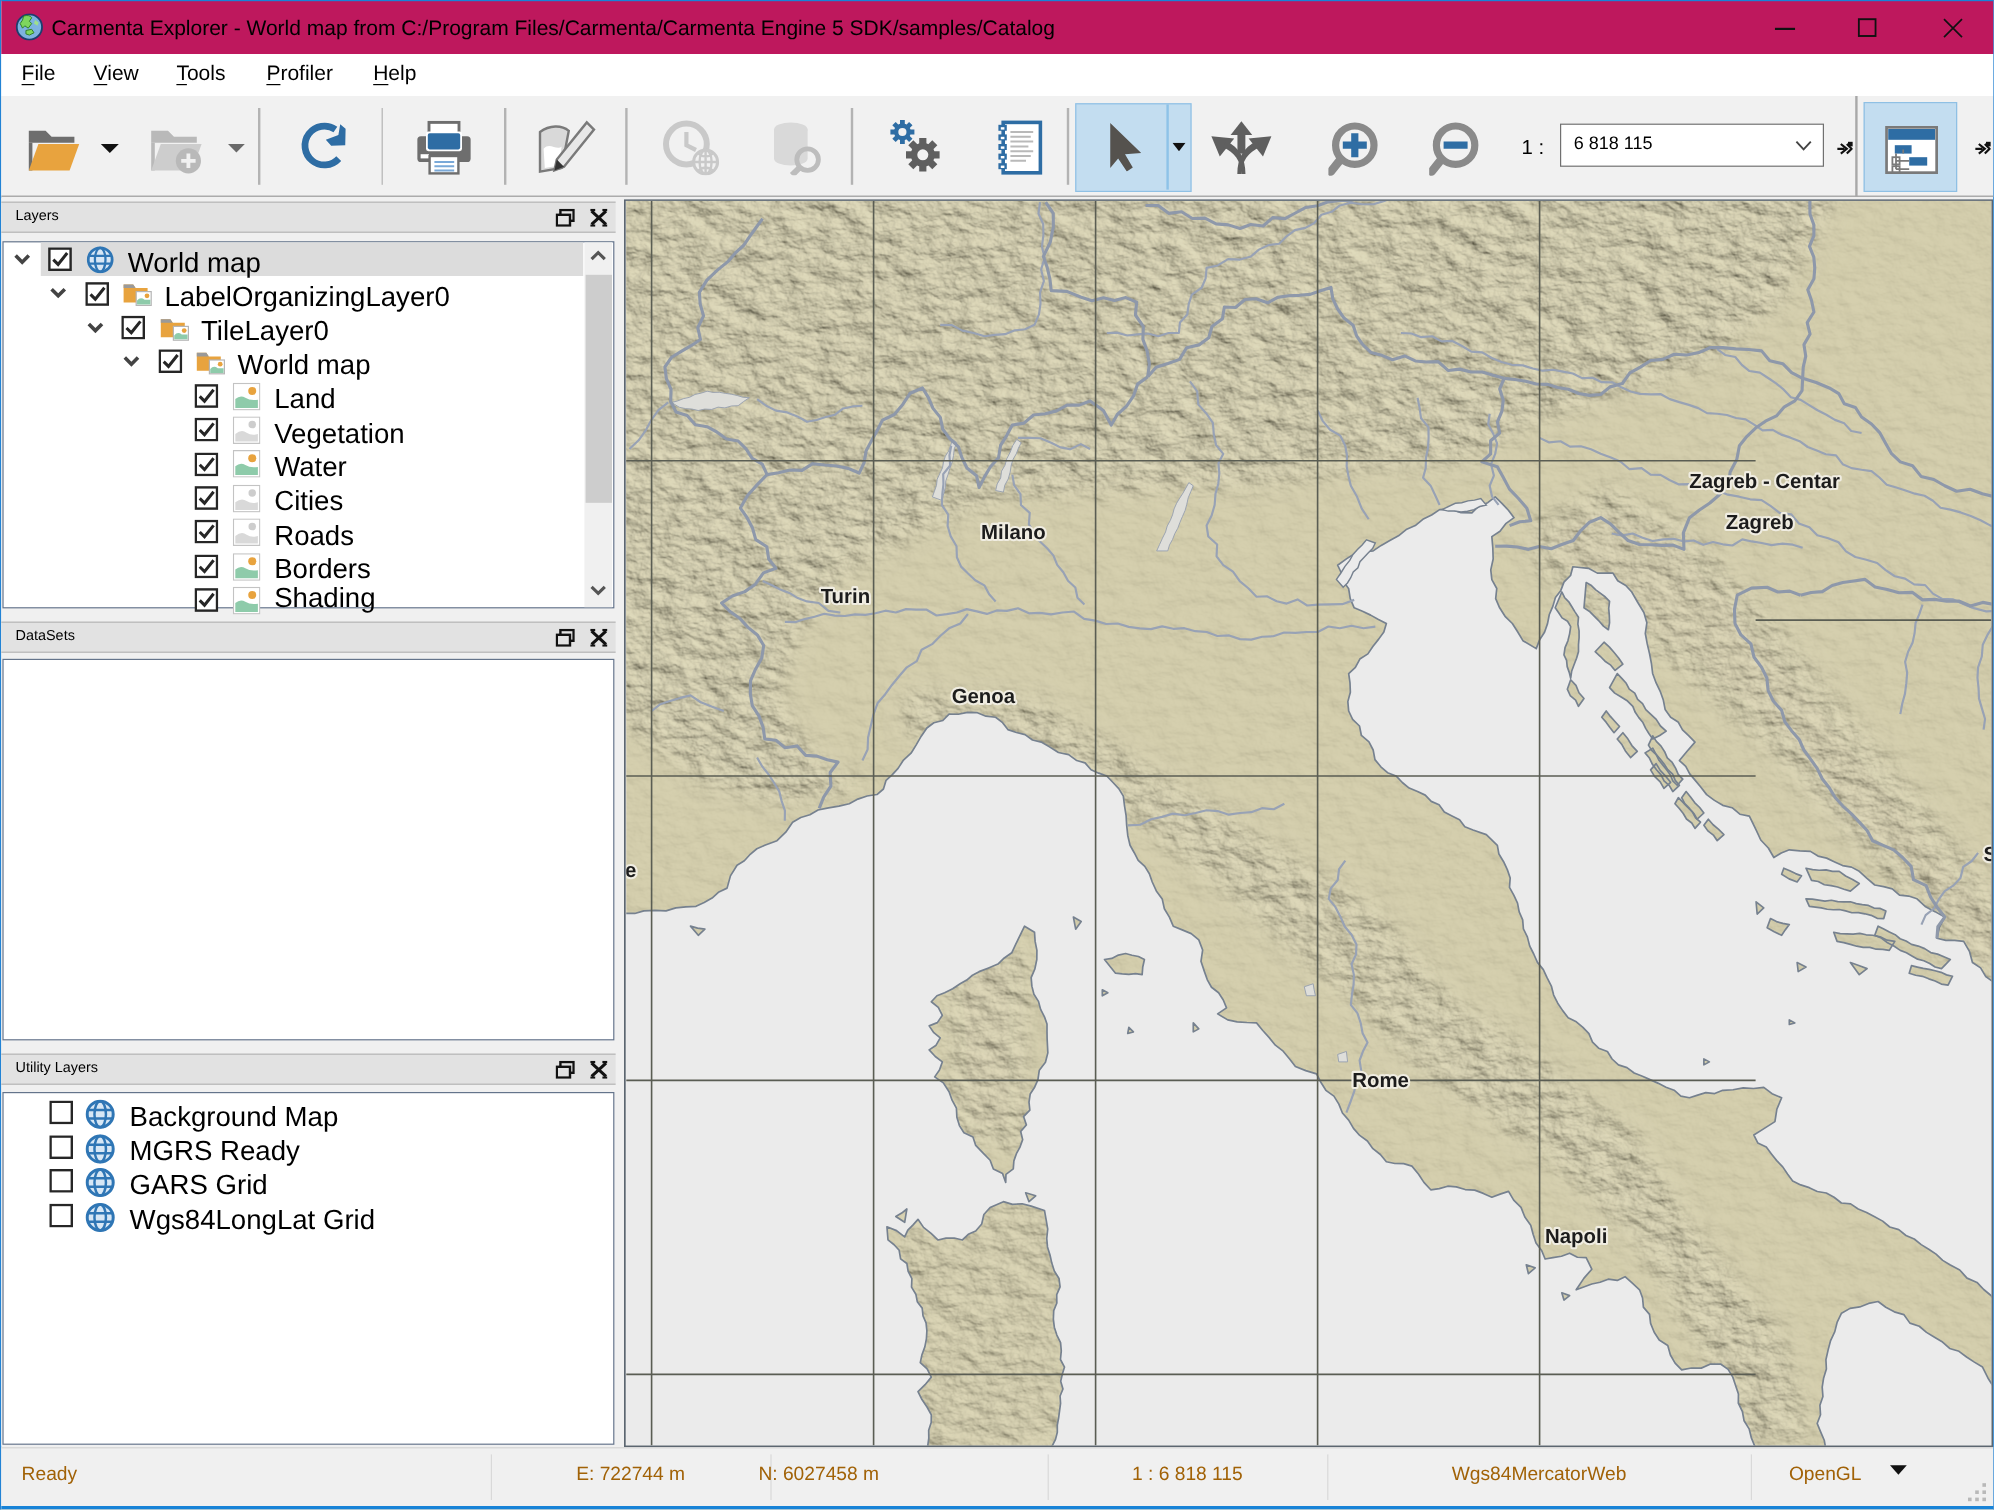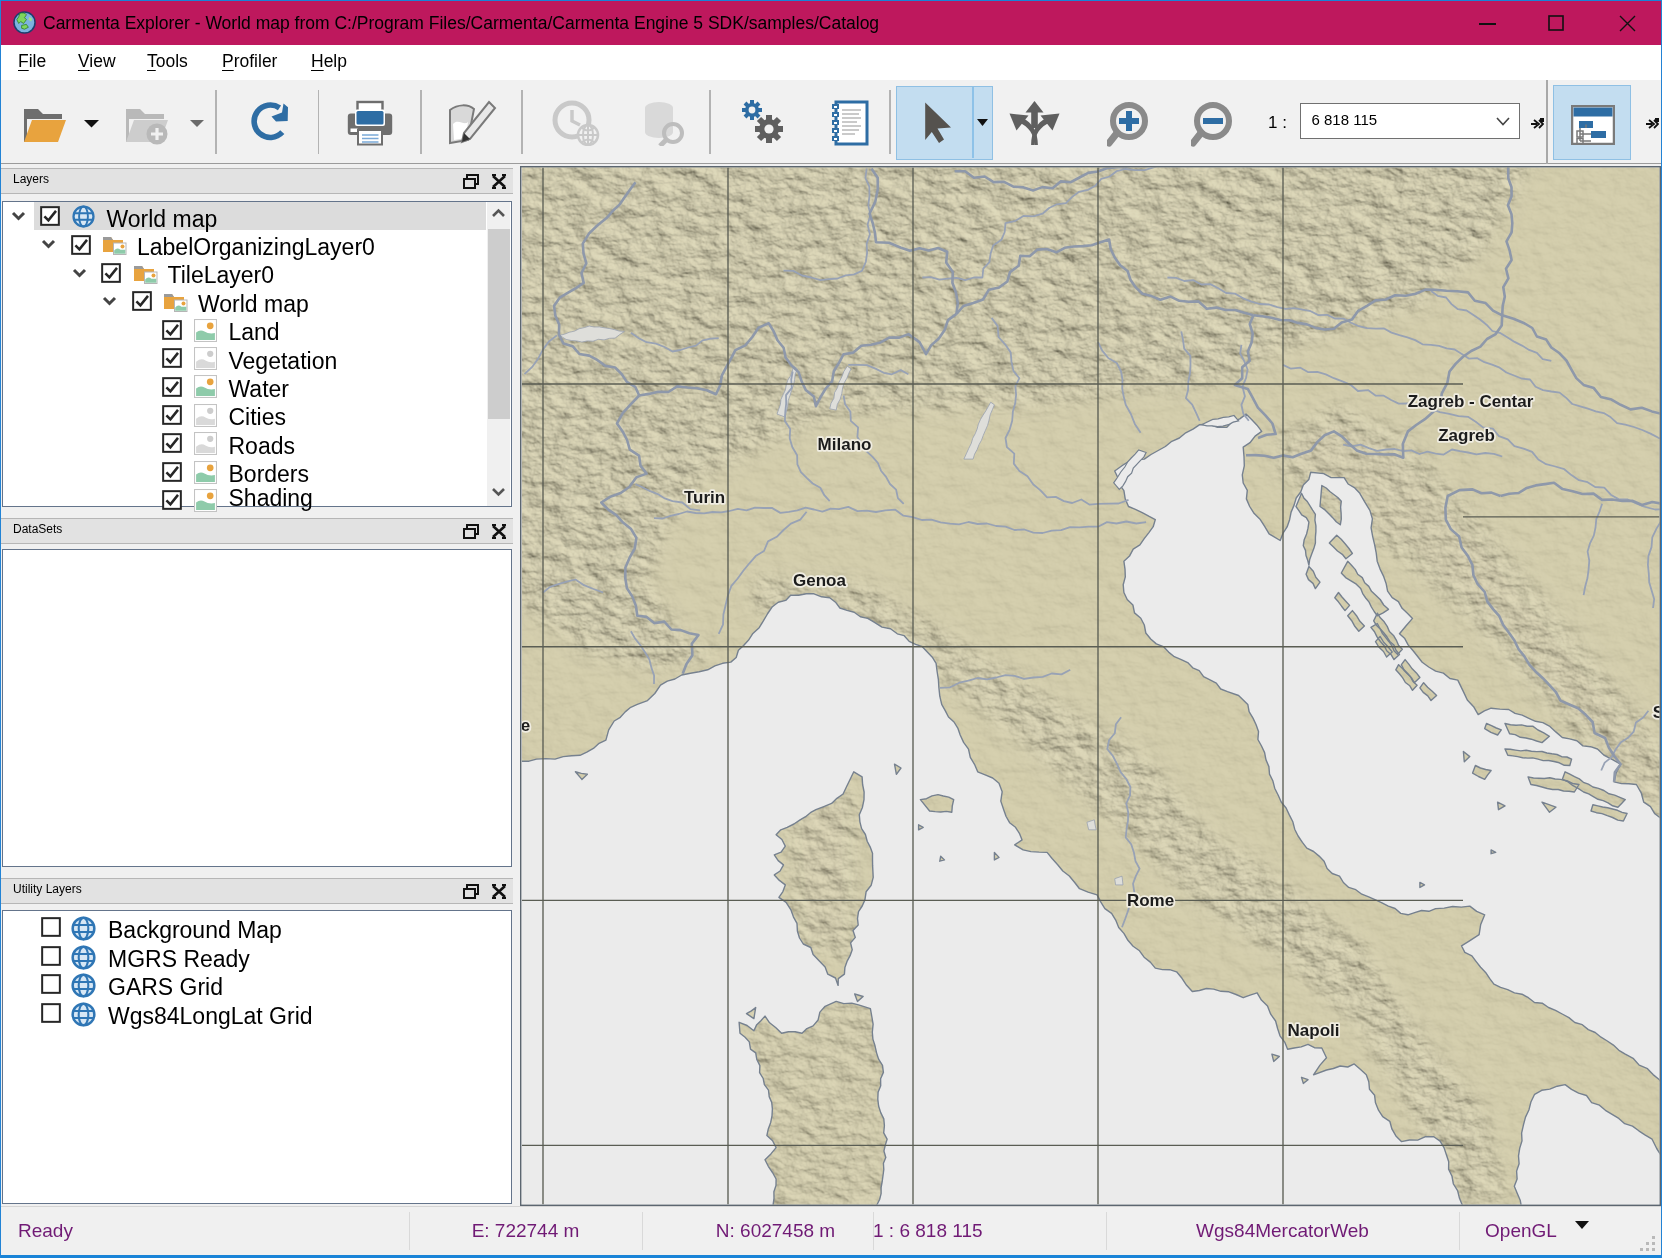--- a/index.html
+++ b/index.html
@@ -16,21 +16,21 @@
 .combo{position:absolute;left:1298.5px;top:102.5px;width:220px;height:36.5px;background:#fff;border:1.2px solid #707070;font-size:15px}
 .combo span{position:absolute;left:11px;top:7px}
 #panels{position:absolute;left:0;top:165px;width:512px;height:1040px;background:#f0f0f0}
 .phead{position:absolute;left:0;width:512px;height:26.5px;background:#e2e2e2;border-top:1.2px solid #b6b6b6;border-bottom:1.2px solid #b6b6b6;font-size:12px;color:#000}
 .phead span{position:absolute;left:12px;top:3px}
 .hic{position:absolute;top:5px}
 .pframe{position:absolute;left:1px;width:510px;background:#fff;border:1.2px solid #64748b}
 .trlab{position:absolute;font-size:23px;color:#000;white-space:nowrap}
 #status{position:absolute;left:0;top:1205.5px;width:1662px;height:49px;background:#f0f0f0;border-top:1px solid #d5d5d5}
 .ssep{position:absolute;top:5px;width:1.2px;height:38px;background:#d9d9d9}
-.stxt{position:absolute;top:13px;font-size:19px;color:#701a75}
+.stxt{position:absolute;top:13px;font-size:16px;color:#a16207}
 #blueb{position:absolute;left:0;top:1254.5px;width:1662px;height:3.5px;background:#1883d7}
 #map{position:absolute;left:518.5px;top:165.5px}
 .rvg path{fill:none;stroke:#98a2b5;stroke-width:1.8;stroke-linejoin:round}
 .bdg path{fill:none;stroke:#8e98aa;stroke-width:2.6;stroke-linejoin:round}
 .grid line{stroke:#5a5d53;stroke-width:1.35}
 .lab text{font-family:"Liberation Sans",sans-serif;font-size:17px;font-weight:bold;fill:#1c1c1c;
  paint-order:stroke;stroke:#f0ede2;stroke-width:3.5px;stroke-linejoin:round}
 </style></head>
 <body>
 
@@ -602,22 +602,22 @@
 </svg>
 
 <div id="status">
   <div class="ssep" style="left:408px"></div>
     <div class="ssep" style="left:640.5px"></div>
   <div class="ssep" style="left:871.5px"></div>
     <div class="ssep" style="left:1104.5px"></div>
   <div class="ssep" style="left:1458px"></div>
   <div class="stxt" style="left:17px">Ready</div>
   <div class="stxt" style="left:408px;width:233px;text-align:center">E: 722744 m</div>
-  <div class="stxt" style="left:659px;width:231px;text-align:center">N: 6027458 m</div>
-  <div class="stxt" style="left:872px;width:233px;">1 : 6 818 115</div>
+  <div class="stxt" style="left:631px;width:231px;">N: 6027458 m</div>
+  <div class="stxt" style="left:872px;width:233px;text-align:center">1 : 6 818 115</div>
   <div class="stxt" style="left:1105px;width:353px;text-align:center">Wgs84MercatorWeb</div>
   <div class="stxt" style="left:1470px;width:100px;text-align:center">OpenGL</div>
   <svg style="position:absolute;left:1573px;top:13px" width="16" height="10" viewBox="0 0 16 10">
       <path d="M1 1 L15 1 L8 9 Z" fill="#111"></path>
     </svg>
   <svg style="position:absolute;left:1638px;top:28px" width="17" height="17" viewBox="0 0 17 17">
     <g fill="#b9b9b9">
         <rect x="13" y="1" width="3" height="3"></rect>
         <rect x="13" y="7" width="3" height="3"></rect>
         <rect x="13" y="13" width="3" height="3"></rect>

